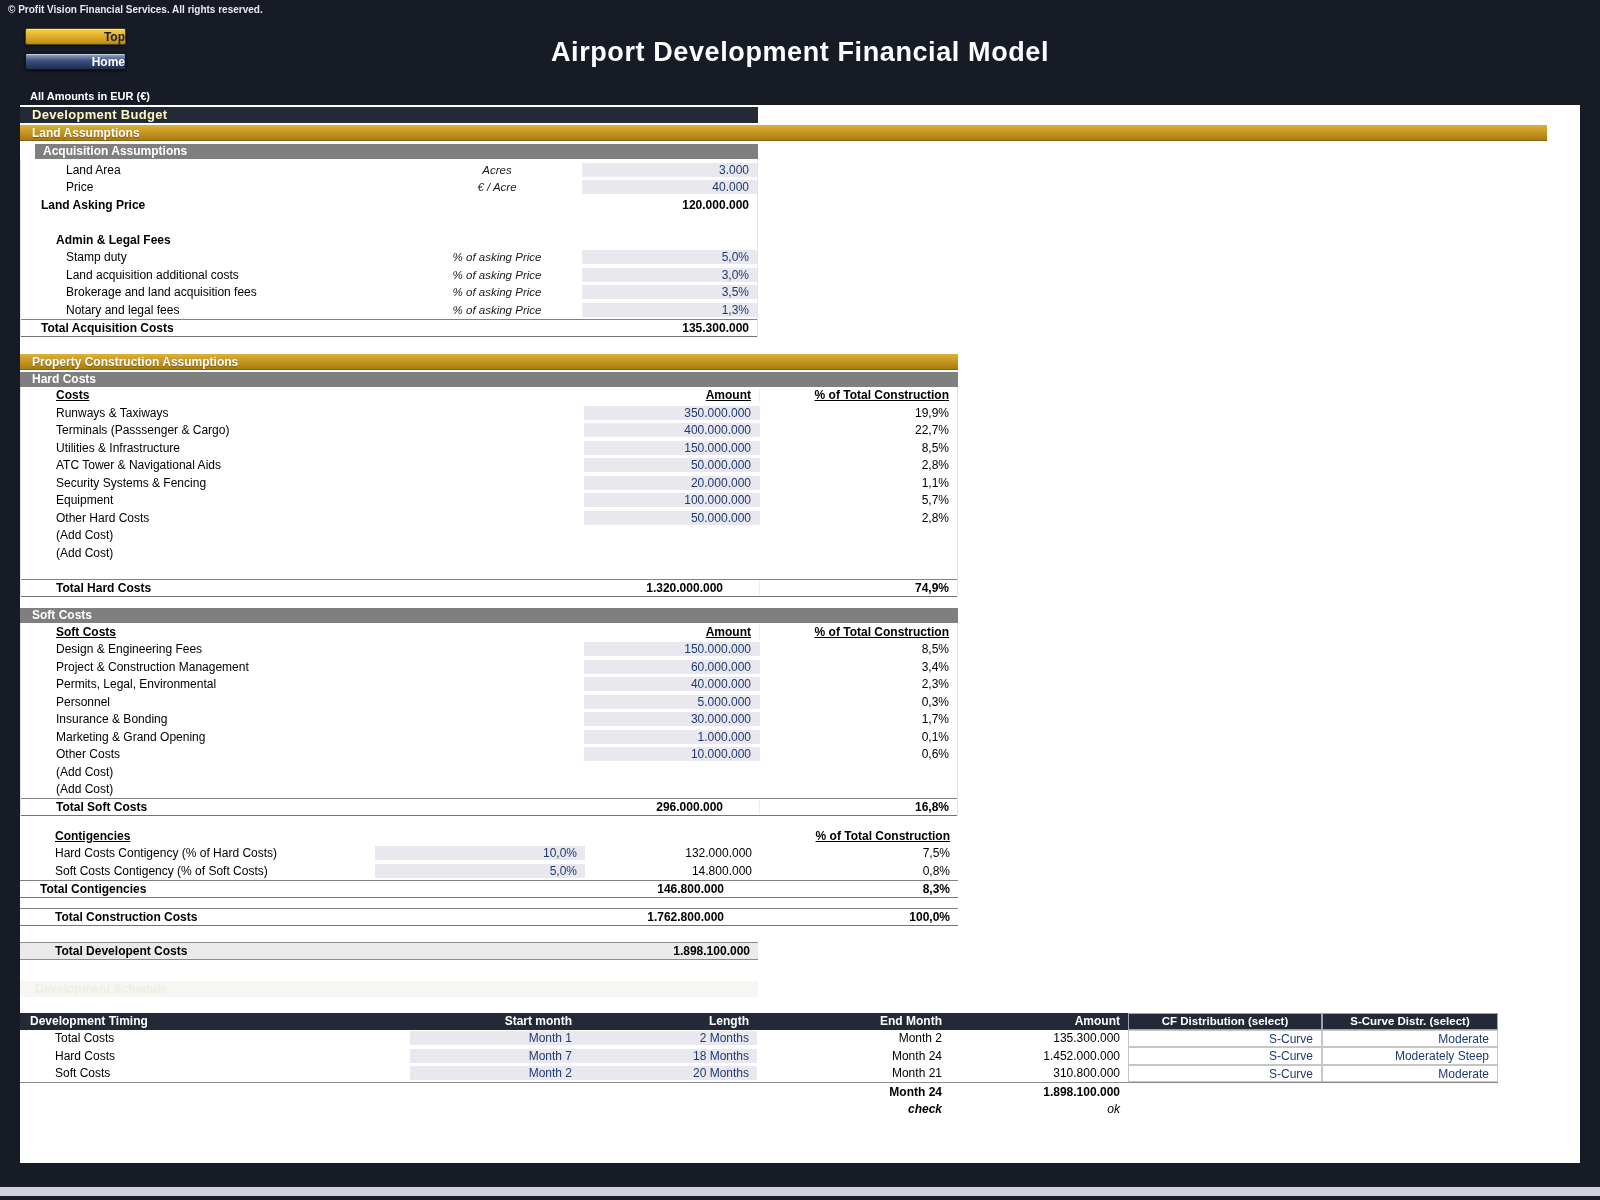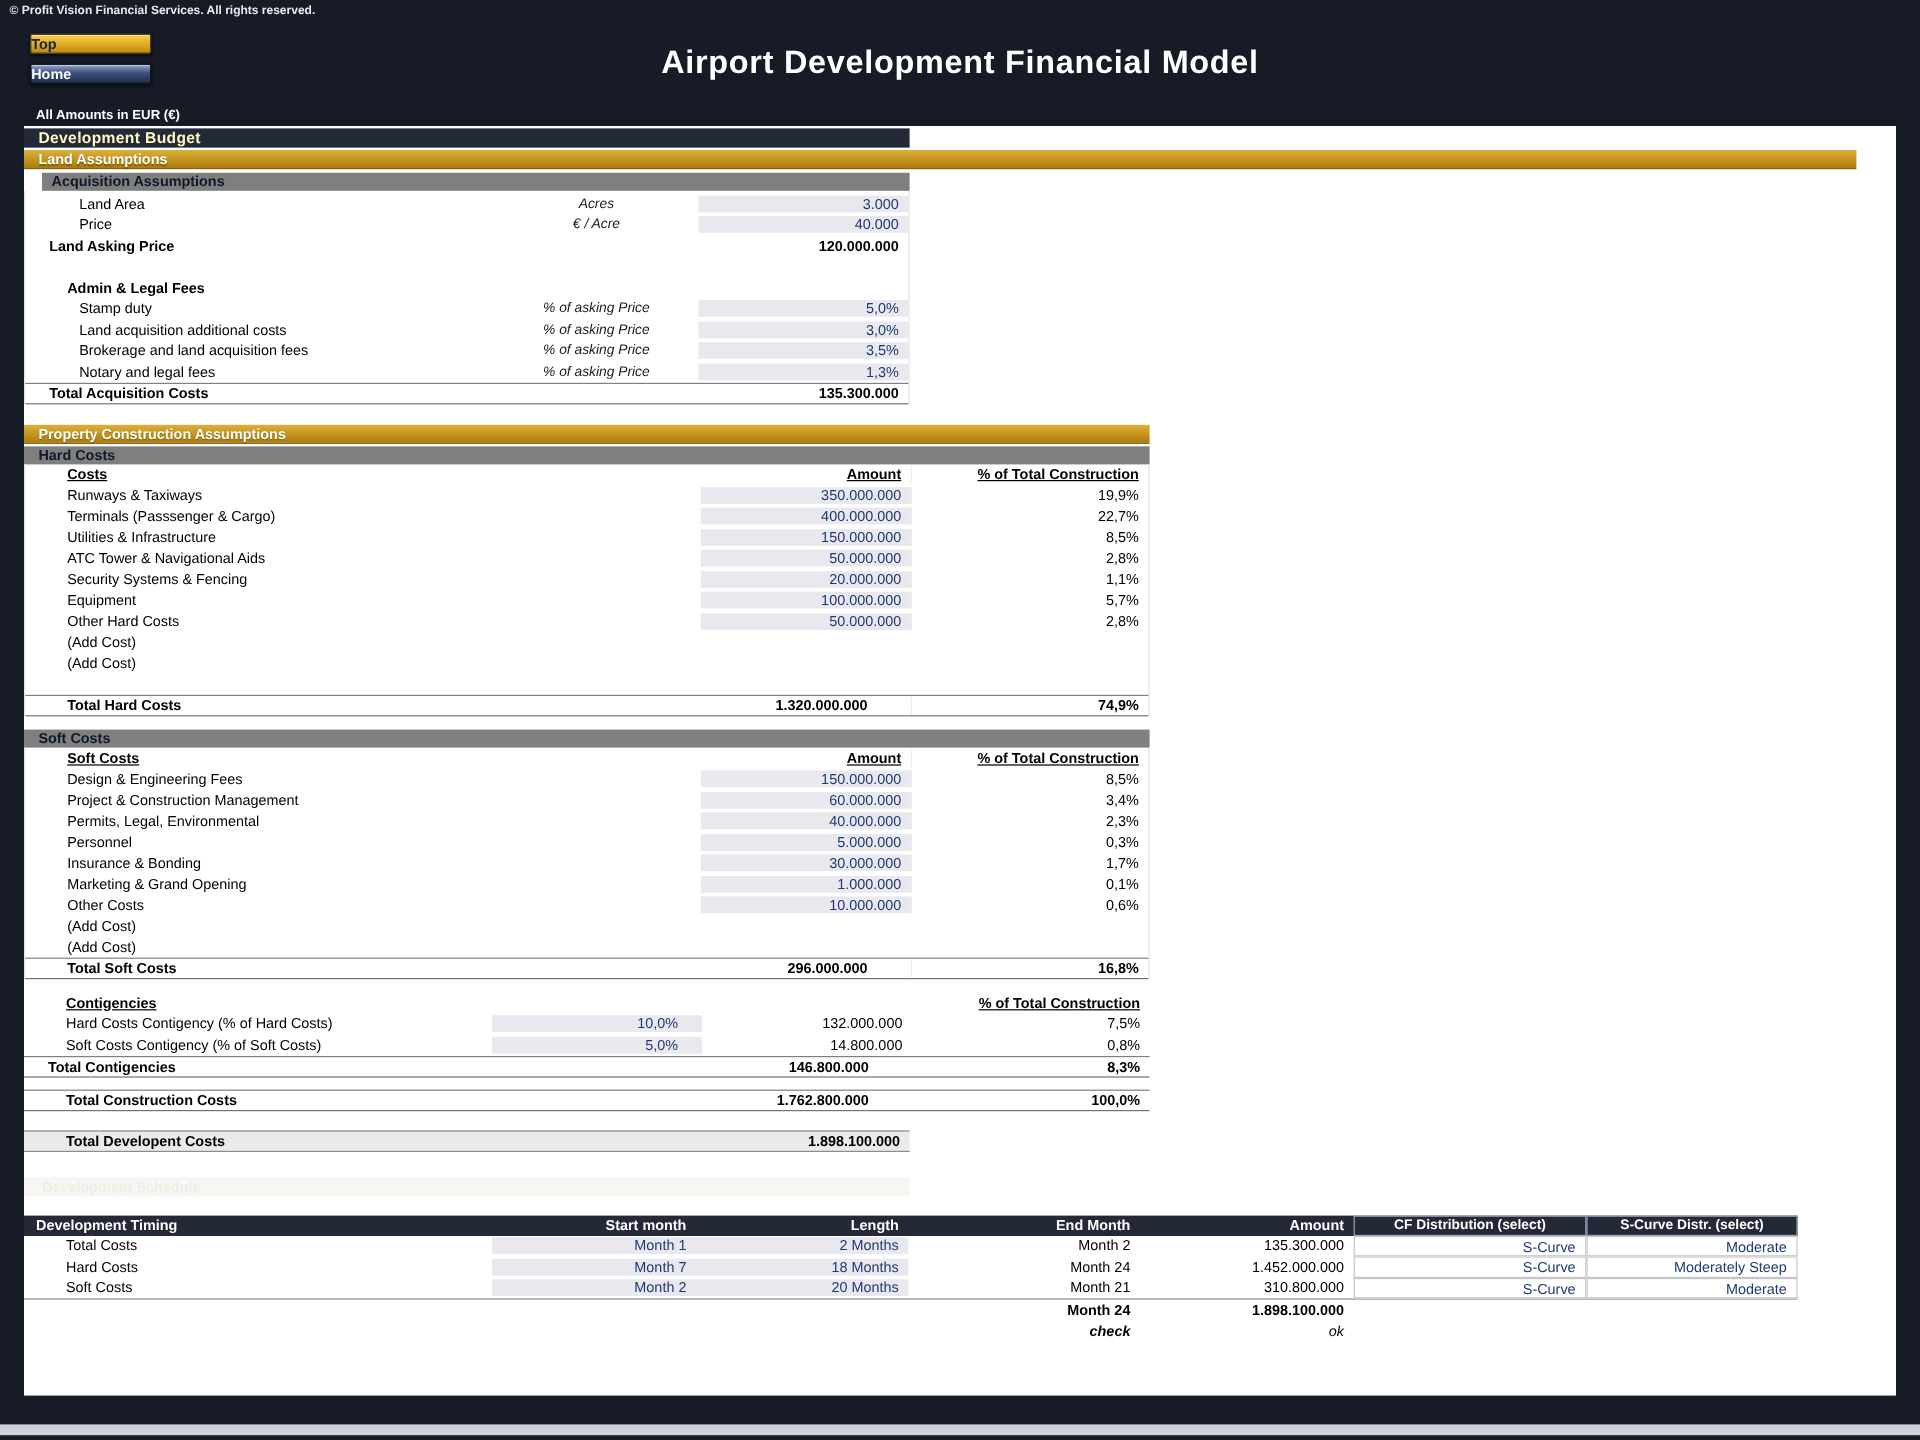--- a/index.html
+++ b/index.html
@@ -5,21 +5,21 @@
   * { margin:0; padding:0; box-sizing:border-box; }
   body { margin:0; background:#0d101a; }
   .page {
     position:relative; width:1600px; height:1200px; overflow:hidden;
     background:#171b26; font-family:"Liberation Sans", sans-serif;
   }
   
   .topbar { position:absolute; left:0; top:0; width:1600px; height:105px; background:#171b26; }
   .copyright { position:absolute; left:8px; top:4px; font-size:10px; font-weight:bold; color:#e9e9ee; }
   .btn {
-    position:absolute; left:25px; width:101px; height:17px; text-align:left;
+    position:absolute; left:25px; width:101px; height:17px; text-align:right;
     font-size:12px; font-weight:bold; line-height:16px; border-radius:2px; cursor:pointer;
     box-shadow:0 1px 3px rgba(0,0,0,.65), inset 0 1px 0 rgba(255,255,255,.45);
   }
   .btn-top { top:28px; border:1px solid #43421f; color:#17203a;
     background:linear-gradient(180deg,#f6d04a 0%,#dfA924 55%,#bb8a10 100%); }
   .btn-home { top:53px; border:1px solid #0d1426; color:#ffffff;
     background:linear-gradient(180deg,#98a9c9 0%,#3c4f7e 45%,#202d4f 100%); }
   .title { position:absolute; left:50%; top:37px; transform:translateX(-50%);
     color:#ffffff; font-size:27px; font-weight:bold; letter-spacing:.6px; white-space:nowrap; }
   .amounts-note { position:absolute; left:30px; top:90px; color:#ffffff; font-size:11px; font-weight:bold; }
@@ -27,21 +27,21 @@
   
   .content { position:absolute; left:20px; top:105px; width:1560px; height:1058px; background:#ffffff; overflow:hidden; }
 
   .navy-bar { margin-top:2px; width:738px; height:16px; background:#232936; color:#fef9c3;
     font-size:13px; font-weight:bold; line-height:16px; padding-left:12px; letter-spacing:.3px; }
   .gold-bar { height:16px; color:#ffffff; font-size:12px; font-weight:bold; line-height:16px; padding-left:12px;
     background:linear-gradient(180deg,#dcb13a 0%,#c3931d 55%,#aa7d11 100%);
     border-bottom:1px solid #8a6410; text-shadow:0 1px 1px rgba(0,0,0,.35); }
   .gold-land { margin-top:2px; width:1527px; }
   .gold-constr { margin-top:17px; width:938px; }
-  .gray-bar { height:15px; background:#7f7f7f; color:#0f172a; font-size:12px; font-weight:bold; line-height:15px; }
+  .gray-bar { height:15px; background:#7f7f7f; color:#ffffff; font-size:12px; font-weight:bold; line-height:15px; }
   .acq-bar { margin-top:3px; margin-left:15px; width:723px; padding-left:8px; }
   .bar-mid { margin-top:2px; width:938px; padding-left:12px; }
   .bar-soft { margin-top:11px; }
 
   .row { display:flex; align-items:center; height:17.5px; font-size:12px; color:#000; }
   .bold { font-weight:bold; }
   .und { text-decoration:underline; }
   .cell-input { background:#e8e8ee; color:#1f3a73; }
   .total-line { border-top:1px solid #808080; border-bottom:1px solid #737373; height:18px; font-weight:bold;gap:28px; }
   .pad-top { height:2px; }
@@ -56,21 +56,21 @@
   
   .cost-table { width:938px; border-left:1px solid #e3e3e3; border-right:1px solid #e3e3e3; }
   .h-label { flex:1; padding-left:35px; }
   .h-amount { width:175px; text-align:right; padding-right:8px; }
   .h-pct { width:198px; text-align:right; padding-right:8px; border-left:1px solid #ececec; }
 
   
   .cont-table { width:938px; }
   .cont-table { margin-top:11px; }
   .k-label { flex:1; padding-left:35px; }
-  .k-rate { width:175px; text-align:right; padding-right:20px; }
+  .k-rate { width:210px; text-align:right; padding-right:8px; }
   .k-amount { width:175px; text-align:right; padding-right:8px; }
   .k-pct { width:198px; text-align:right; padding-right:8px; }
   .tc-row { margin-top:10px; }
 
   .dev-total { margin-top:16px; width:738px; height:18px; background:#eaeaea;
     border-top:1px solid #8c8c8c; border-bottom:1px solid #8c8c8c; font-weight:bold; }
   .d-label { flex:1; padding-left:35px; }
   .d-value { width:175px; text-align:right; padding-right:8px; }
 
   .faint-bar { margin-top:21px; width:738px; height:16px; background:#f7f6f2; color:#efede4;

